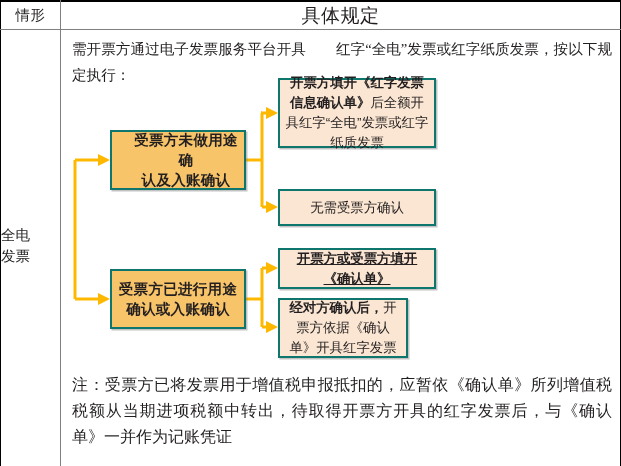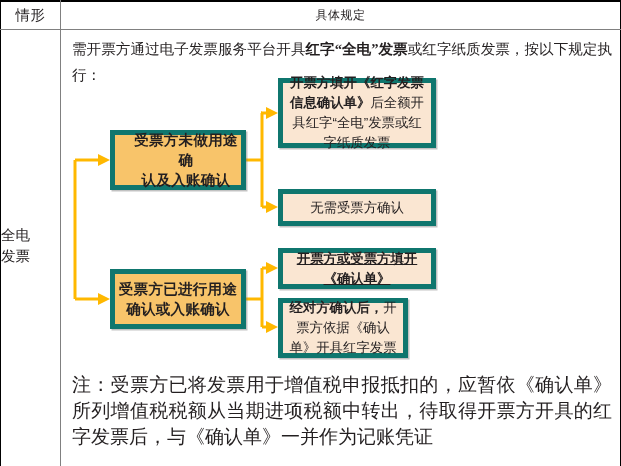--- a/index.html
+++ b/index.html
@@ -32,49 +32,49 @@
 
   
   .hdr-left{
     position:absolute;left:1px;top:2px;width:59px;height:27px;
     display:flex;align-items:center;justify-content:center;
     font-size:14.5px;letter-spacing:.5px;
   }
   .hdr-right{
     position:absolute;left:61px;top:2px;width:559px;height:27px;
     display:flex;align-items:center;justify-content:center;
-    font-size:12px;letter-spacing:.5px;
+    font-size:19px;letter-spacing:.5px;
   }
 
   
   .row-label{
     position:absolute;left:1px;top:225px;width:59px;
     text-align:left;font-size:14.5px;line-height:21px;
   }
 
   
   .intro{
     position:absolute;left:72px;top:36px;width:540px;
     font-size:14.6px;line-height:26px;text-align:justify;
   }
-  .intro b{font-weight:bold;}
+  .intro b{font-weight:normal;margin-left:30px;}
 
   
   .note{
     position:absolute;left:72px;top:372px;width:540px;
-    font-size:19px;line-height:26px;text-align:justify;
+    font-size:16px;line-height:26px;text-align:justify;
   }
 
   
   .flow{position:absolute;left:0;top:0;width:621px;height:466px;pointer-events:none;}
   .flow svg{position:absolute;left:0;top:0;}
 
   .node{
     position:absolute;box-sizing:border-box;
-    border:5px solid #0f766e;
+    border:2px solid #0f766e;
     box-shadow:1.5px 1.5px 0 rgba(120,120,120,.45);
     display:flex;align-items:center;justify-content:center;
     text-align:center;
     font-family:"Liberation Sans","DejaVu Sans",sans-serif;
     line-height:20px;
   }
   .node-main{
     background:#f8c46a;
     font-weight:bold;font-size:14.5px;
     letter-spacing:.3px;

